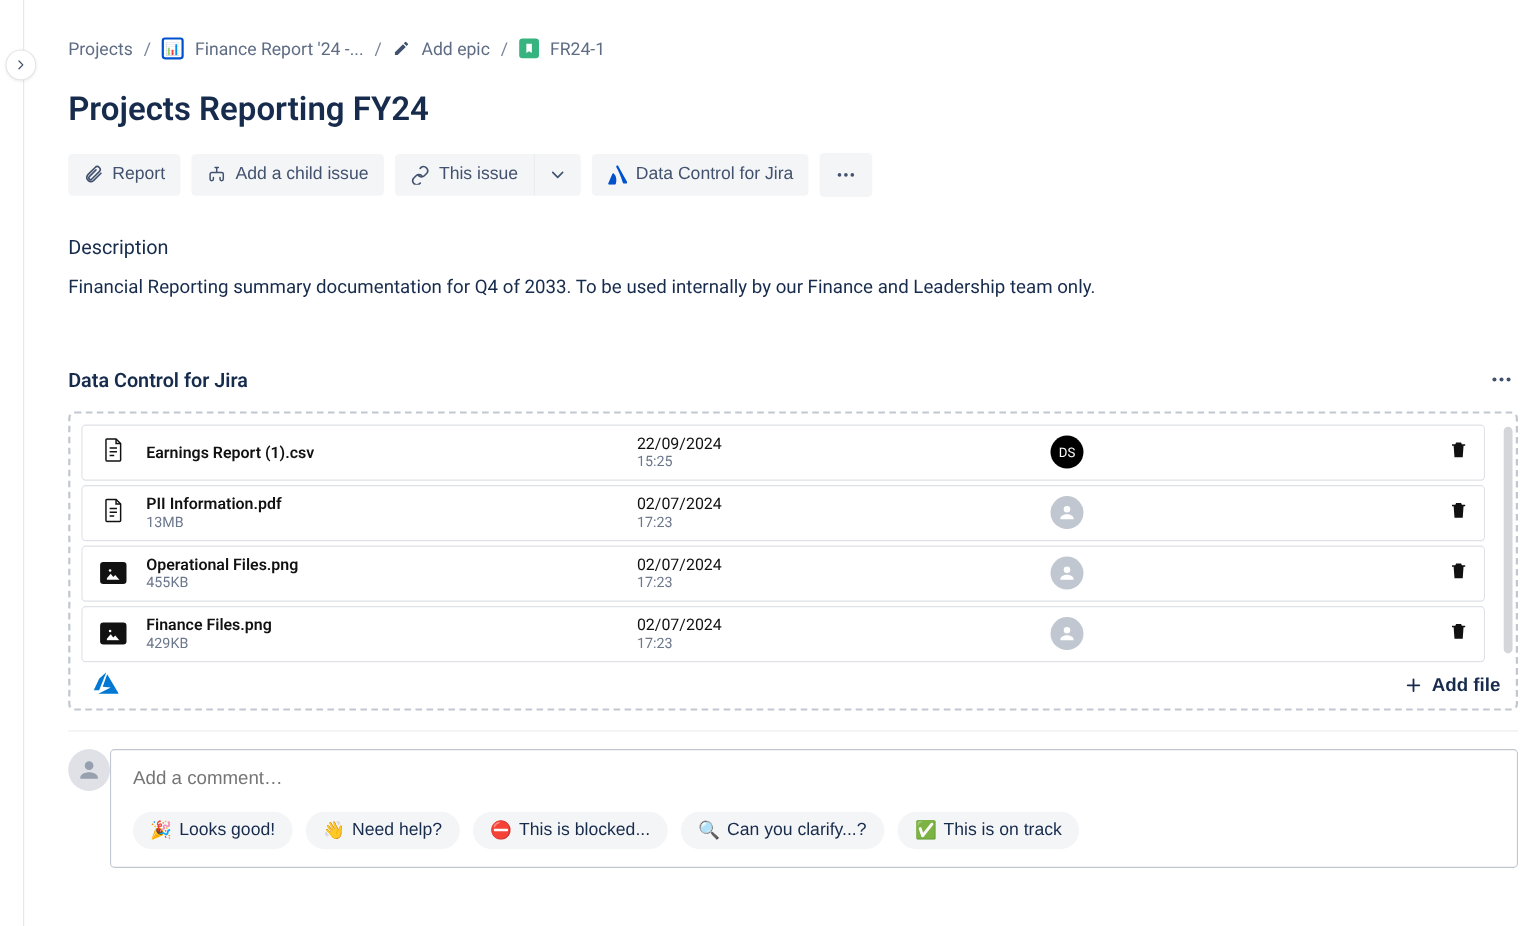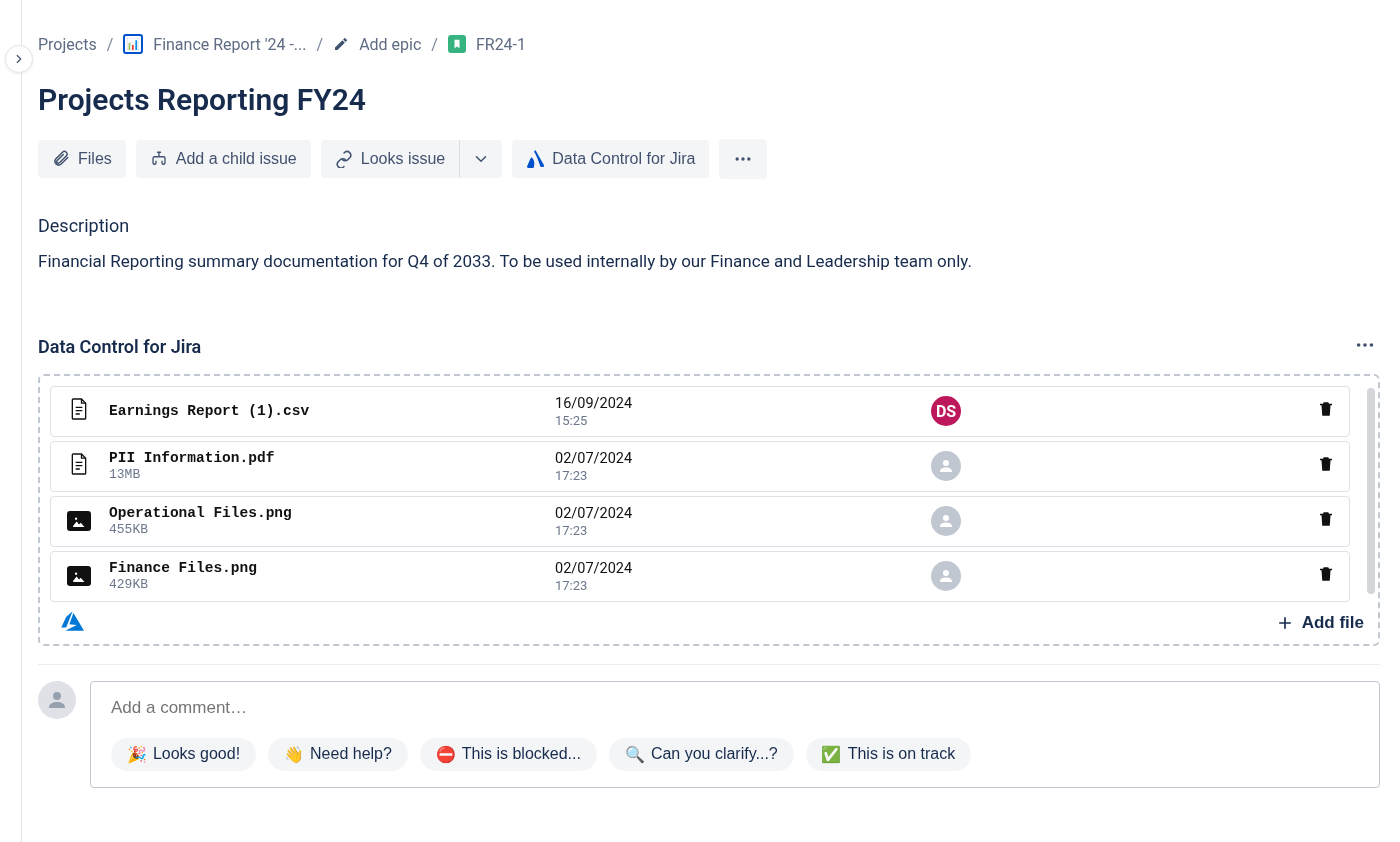--- a/index.html
+++ b/index.html
@@ -25,21 +25,21 @@
   border: 1px solid #e5e5e8;
   background: #fff;
   display:flex; align-items:center; justify-content:center;
   box-shadow: 0 1px 3px rgba(0,0,0,0.08);
   cursor: pointer;
 }
 .expand-toggle svg { width: 14px; height: 14px; fill: #42526E; }
 
 .content {
   position: absolute;
-  left: 38px; right: 20px; top: 34px;
+  left: 62px; right: 20px; top: 34px;
 }
 
 
 .breadcrumb {
   display:flex; align-items:center; gap: 10px;
   font-size: 16px; color: #5E6C84;
 }
 .breadcrumb .sep { color: #7A869A; }
 .breadcrumb a, .breadcrumb span.link { color: #5E6C84; text-decoration:none; }
 .breadcrumb .proj-icon {
@@ -135,30 +135,30 @@
   padding: 8px 14px;
   gap: 16px;
 }
 .file-icon-wrap { width: 28px; display:flex; justify-content:center; }
 .file-doc-icon svg { width:20px; height:24px; fill:none; stroke:#111; stroke-width:1.6; }
 .file-img-icon {
   width:24px; height:20px; background:#111; border-radius:3px;
   display:flex; align-items:center; justify-content:center;
 }
 .file-img-icon svg { width:14px; height:12px; fill:#fff; }
-.file-name-col { width: 430px; font-family: Liberation Mono, monospace; }
+.file-name-col { width: 430px; }
 .file-name { font-size:14.5px; font-weight:600; color:#111; }
 .file-size { font-size:13px; color:#6B778C; margin-top:1px; }
 .file-date-col { width: 360px; }
 .file-date { font-size:14.5px; color:#111; }
 .file-time { font-size:13px; color:#6B778C; margin-top:1px; }
 .file-user-col { flex:1; display:flex; align-items:center; }
 .avatar-ds {
-  width:30px; height:30px; border-radius:50%; background:#be185d;
-  color:#fff; font-size:16px; font-weight:700; display:flex; align-items:center; justify-content:center;
+  width:30px; height:30px; border-radius:50%; background:#000000;
+  color:#fff; font-size:12px; font-weight:400; display:flex; align-items:center; justify-content:center;
 }
 .avatar-blank {
   width:30px; height:30px; border-radius:50%; background:#C1C7D0;
   display:flex; align-items:center; justify-content:center;
 }
 .avatar-blank svg { width:18px; height:18px; fill:#fff; }
 .file-del { cursor:pointer; }
 .file-del svg { width:18px; height:18px; fill:#111; }
 
 .dc-footer {
@@ -176,21 +176,21 @@
 
 
 .divider {
   margin-top: 18px;
   border-top: 1px solid #EBECF0;
 }
 
 
 .comment-row {
   margin-top: 16px;
-  display:flex; gap: 14px; align-items:flex-start;
+  display:flex; align-items:flex-start;
 }
 .user-avatar {
   width:38px; height:38px; border-radius:50%; background:#DFE1E6;
   display:flex; align-items:center; justify-content:center; overflow:hidden;
 }
 .user-avatar svg { width:24px; height:24px; fill:#97A0AF; }
 .comment-box {
   flex:1;
   border:1px solid #C1C7D0;
   border-radius:4px;
@@ -245,34 +245,34 @@
     <span class="link">FR24-1</span>
   </div>
 
   <h1 class="title">Projects Reporting FY24</h1>
 
   <div class="toolbar">
     <button class="btn">
       <svg viewBox="0 0 24 24">
           <path d="M21 10l-9 9a5 5 0 01-7-7l9-9a3.5 3.5 0 015 5l-9 9a2 2 0 01-3-3l8-8" fill="none" stroke="#42526E" stroke-width="2" stroke-linecap="round"></path>
         </svg>
-      <span>Files</span>
+      <span>Report</span>
     </button>
     <button class="btn">
       <svg viewBox="0 0 24 24">
           <path d="M12 3v6m0 0H6a2 2 0 00-2 2v4m8-6h6a2 2 0 012 2v4M4 15v2a2 2 0 002 2h0a2 2 0 002-2v-2m8 0v2a2 2 0 002 2h0a2 2 0 002-2v-2M10 3h4" fill="none" stroke="#42526E" stroke-width="1.8" stroke-linecap="round"></path>
         </svg>
       <span>Add a child issue</span>
     </button>
     <div class="btn-split">
       <button class="btn">
         <svg viewBox="0 0 24 24">
             <path d="M10 13a5 5 0 007 0l3-3a5 5 0 00-7-7l-1 1m2 9a5 5 0 00-7 0l-3 3a5 5 0 007 7l1-1" fill="none" stroke="#42526E" stroke-width="2" stroke-linecap="round"></path>
           </svg>
-        <span>Looks issue</span>
+        <span>This issue</span>
       </button>
       <button class="btn btn-chevron">
         <svg viewBox="0 0 24 24">
             <path d="M6 9l6 6 6-6" fill="none" stroke="#42526E" stroke-width="2" stroke-linecap="round" stroke-linejoin="round"></path>
           </svg>
       </button>
     </div>
     <button class="btn">
       <svg class="atl-logo" viewBox="0 0 32 32">
           <path d="M11 14c-1-1-2-1-3 1L2 29c-1 2 0 3 2 3h8c1 0 2-1 2-2 0 0 3-10-3-16zM16 1c-1 0-2 1-1 3 3 5 7 14 10 24 0 1 1 2 2 2h3c2 0 3-1 2-3L18 2c0-1-1-1-2-1z"></path>
@@ -310,21 +310,21 @@
             <div class="file-doc-icon"><svg viewBox="0 0 24 28">
                 <path d="M5 2h10l5 5v18a1 1 0 01-1 1H5a1 1 0 01-1-1V3a1 1 0 011-1z"></path>
                 <path d="M15 2v5h5"></path>
                 <path d="M8 12h8M8 16h8M8 20h5"></path>
               </svg></div>
           </div>
     <div class="file-name-col">
       <div class="file-name">Earnings Report (1).csv</div>
     </div>
     <div class="file-date-col">
-      <div class="file-date">16/09/2024</div>
+      <div class="file-date">22/09/2024</div>
       <div class="file-time">15:25</div>
     </div>
     <div class="file-user-col">
             <div class="avatar-ds">DS</div>
           </div>
     <div class="file-del"><svg viewBox="0 0 24 24">
               <path d="M6 7h12l-1 14H7L6 7zm3-4h6l1 2h4v2H4V5h4l1-2z"></path>
             </svg></div>
   </div>
         <div class="file-row">

